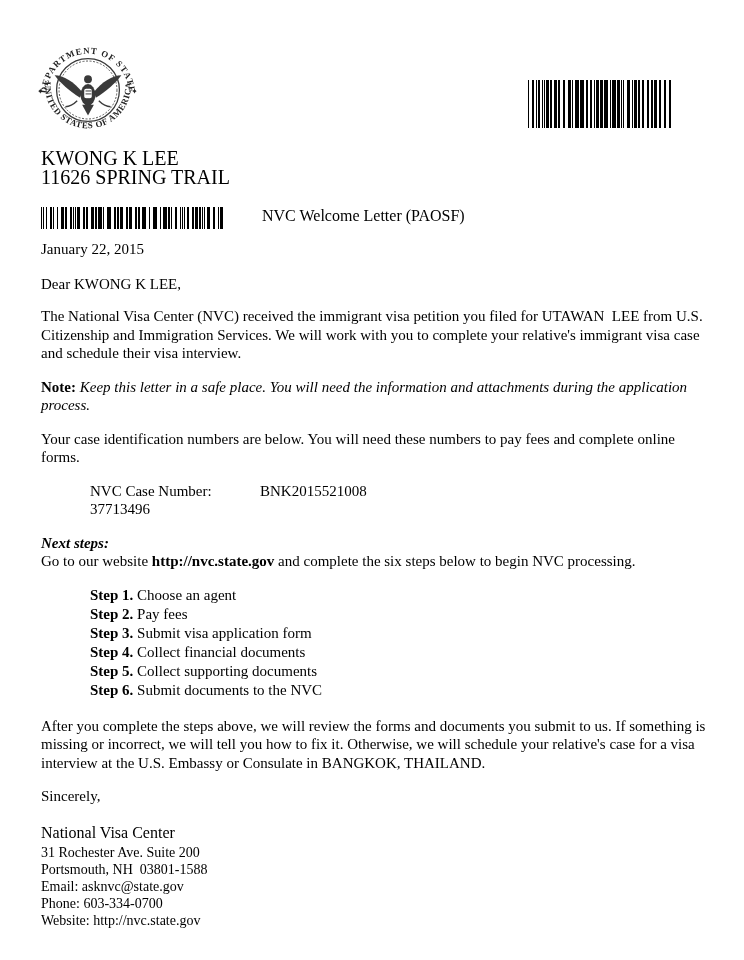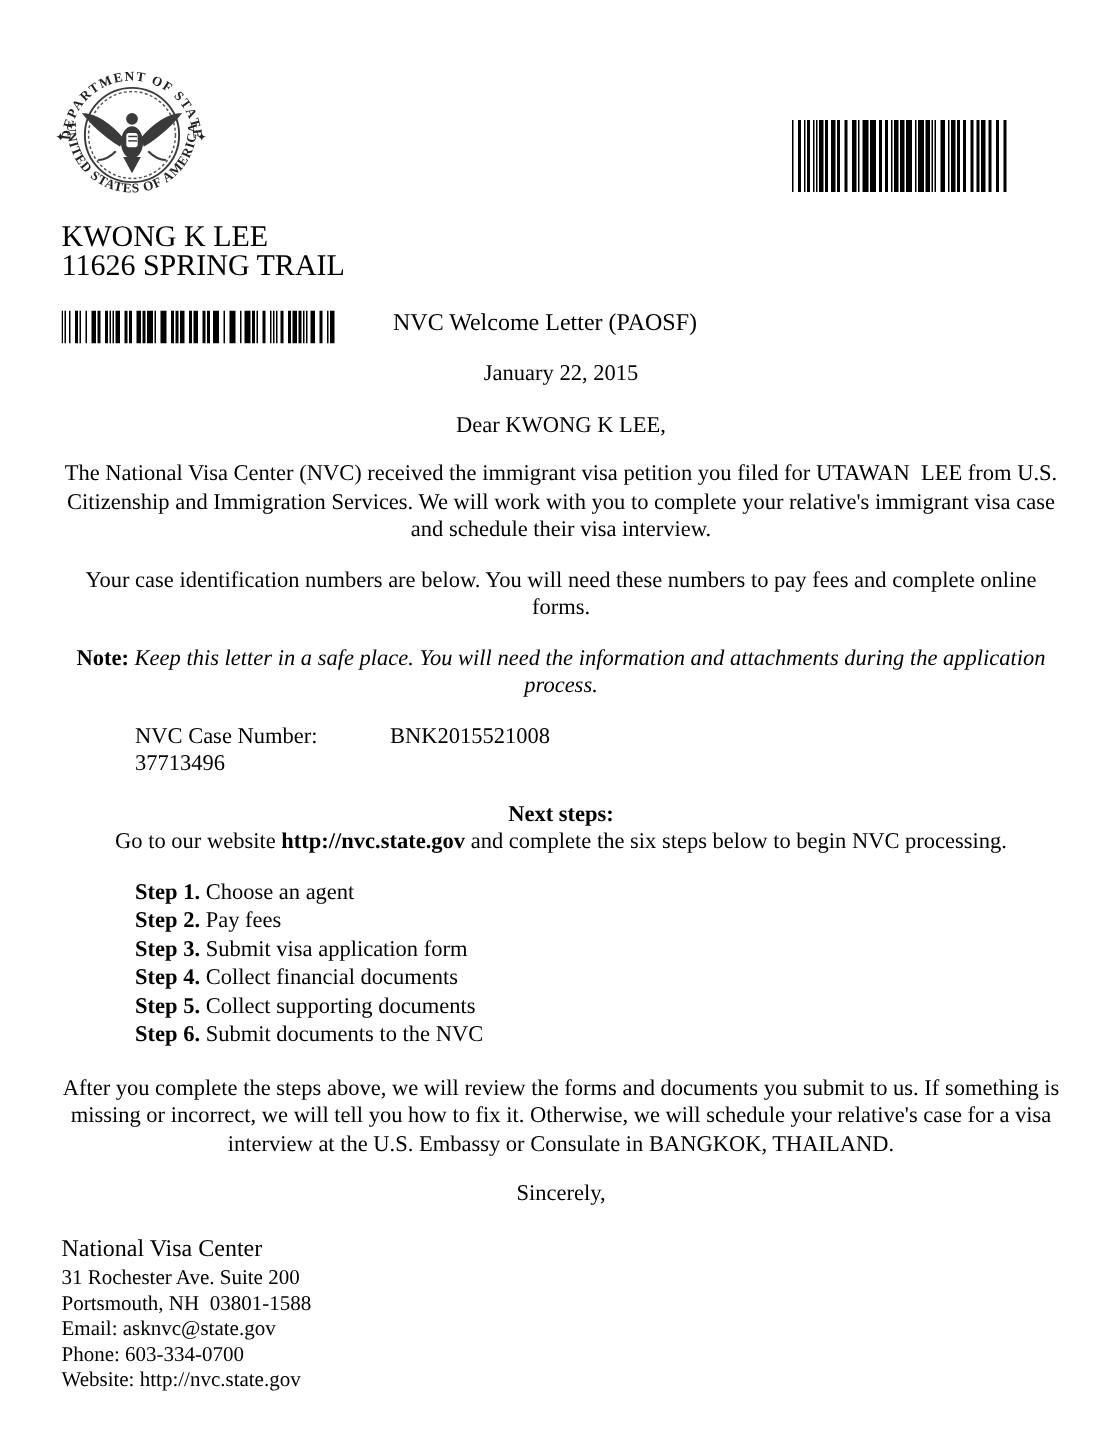--- a/index.html
+++ b/index.html
@@ -10,23 +10,23 @@
   
   .seal{position:absolute;left:34px;top:36px;}
   .barcode{display:flex;align-items:stretch;overflow:hidden;}
   .barcode i{background:#000;height:100%;flex:none;display:block;}
   .barcode-top{position:absolute;left:528px;top:80px;width:146px;height:48px;}
   .recipient{position:absolute;left:41px;top:149px;font-size:20px;line-height:19px;}
   .barcode-small{position:absolute;left:41px;top:207px;width:184px;height:22px;}
   .letter-title{position:absolute;left:262px;top:207px;font-size:16px;}
   
   .body{position:absolute;left:41px;top:240px;width:666px;font-size:15px;line-height:18.5px;}
-  .body p{margin:0 0 15px 0;text-align:center;}
+  .body p{margin:0 0 15px 0;}
   .prewrap{white-space:pre-wrap;}
-  .bold{font-weight:bold;}
+  .bold{font-weight:bold;font-style:italic;}
   .block{display:block;}
   .case-table{margin:0 0 15px 49px;}
   .case-row{display:flex;}
   .case-label{width:170px;flex:none;}
   .steps{margin:0 0 17px 49px;}
   .step{line-height:19px;}
   .sender{font-size:14px;line-height:17px;}
   .sender-name{font-size:16px;font-weight:normal;margin-bottom:3px;}
 </style>
 </head>
@@ -161,23 +161,23 @@
 
   <div class="letter-title">NVC Welcome Letter (PAOSF)</div>
 
   <main class="body">
     <p style="margin-bottom:16px;">January 22, 2015</p>
 
     <p style="margin-bottom:14px;">Dear KWONG K LEE,</p>
 
     <p class="prewrap">The National Visa Center (NVC) received the immigrant visa petition you filed for UTAWAN  LEE from U.S. Citizenship and Immigration Services. We will work with you to complete your relative's immigrant visa case and schedule their visa interview.</p>
 
+    <p><b>Note:</b> <i>Keep this letter in a safe place. You will need the information and attachments during the application process.</i></p>
+
     <p>Your case identification numbers are below. You will need these numbers to pay fees and complete online forms.</p>
-
-    <p><b>Note:</b> <i>Keep this letter in a safe place. You will need the information and attachments during the application process.</i></p>
 
     <div class="case-table">
       <div class="case-row">
         <span class="case-label">NVC Case Number:</span>
         <span>BNK2015521008</span>
       </div>
       <div class="case-row">
         <span>37713496</span>
       </div>
     </div>

